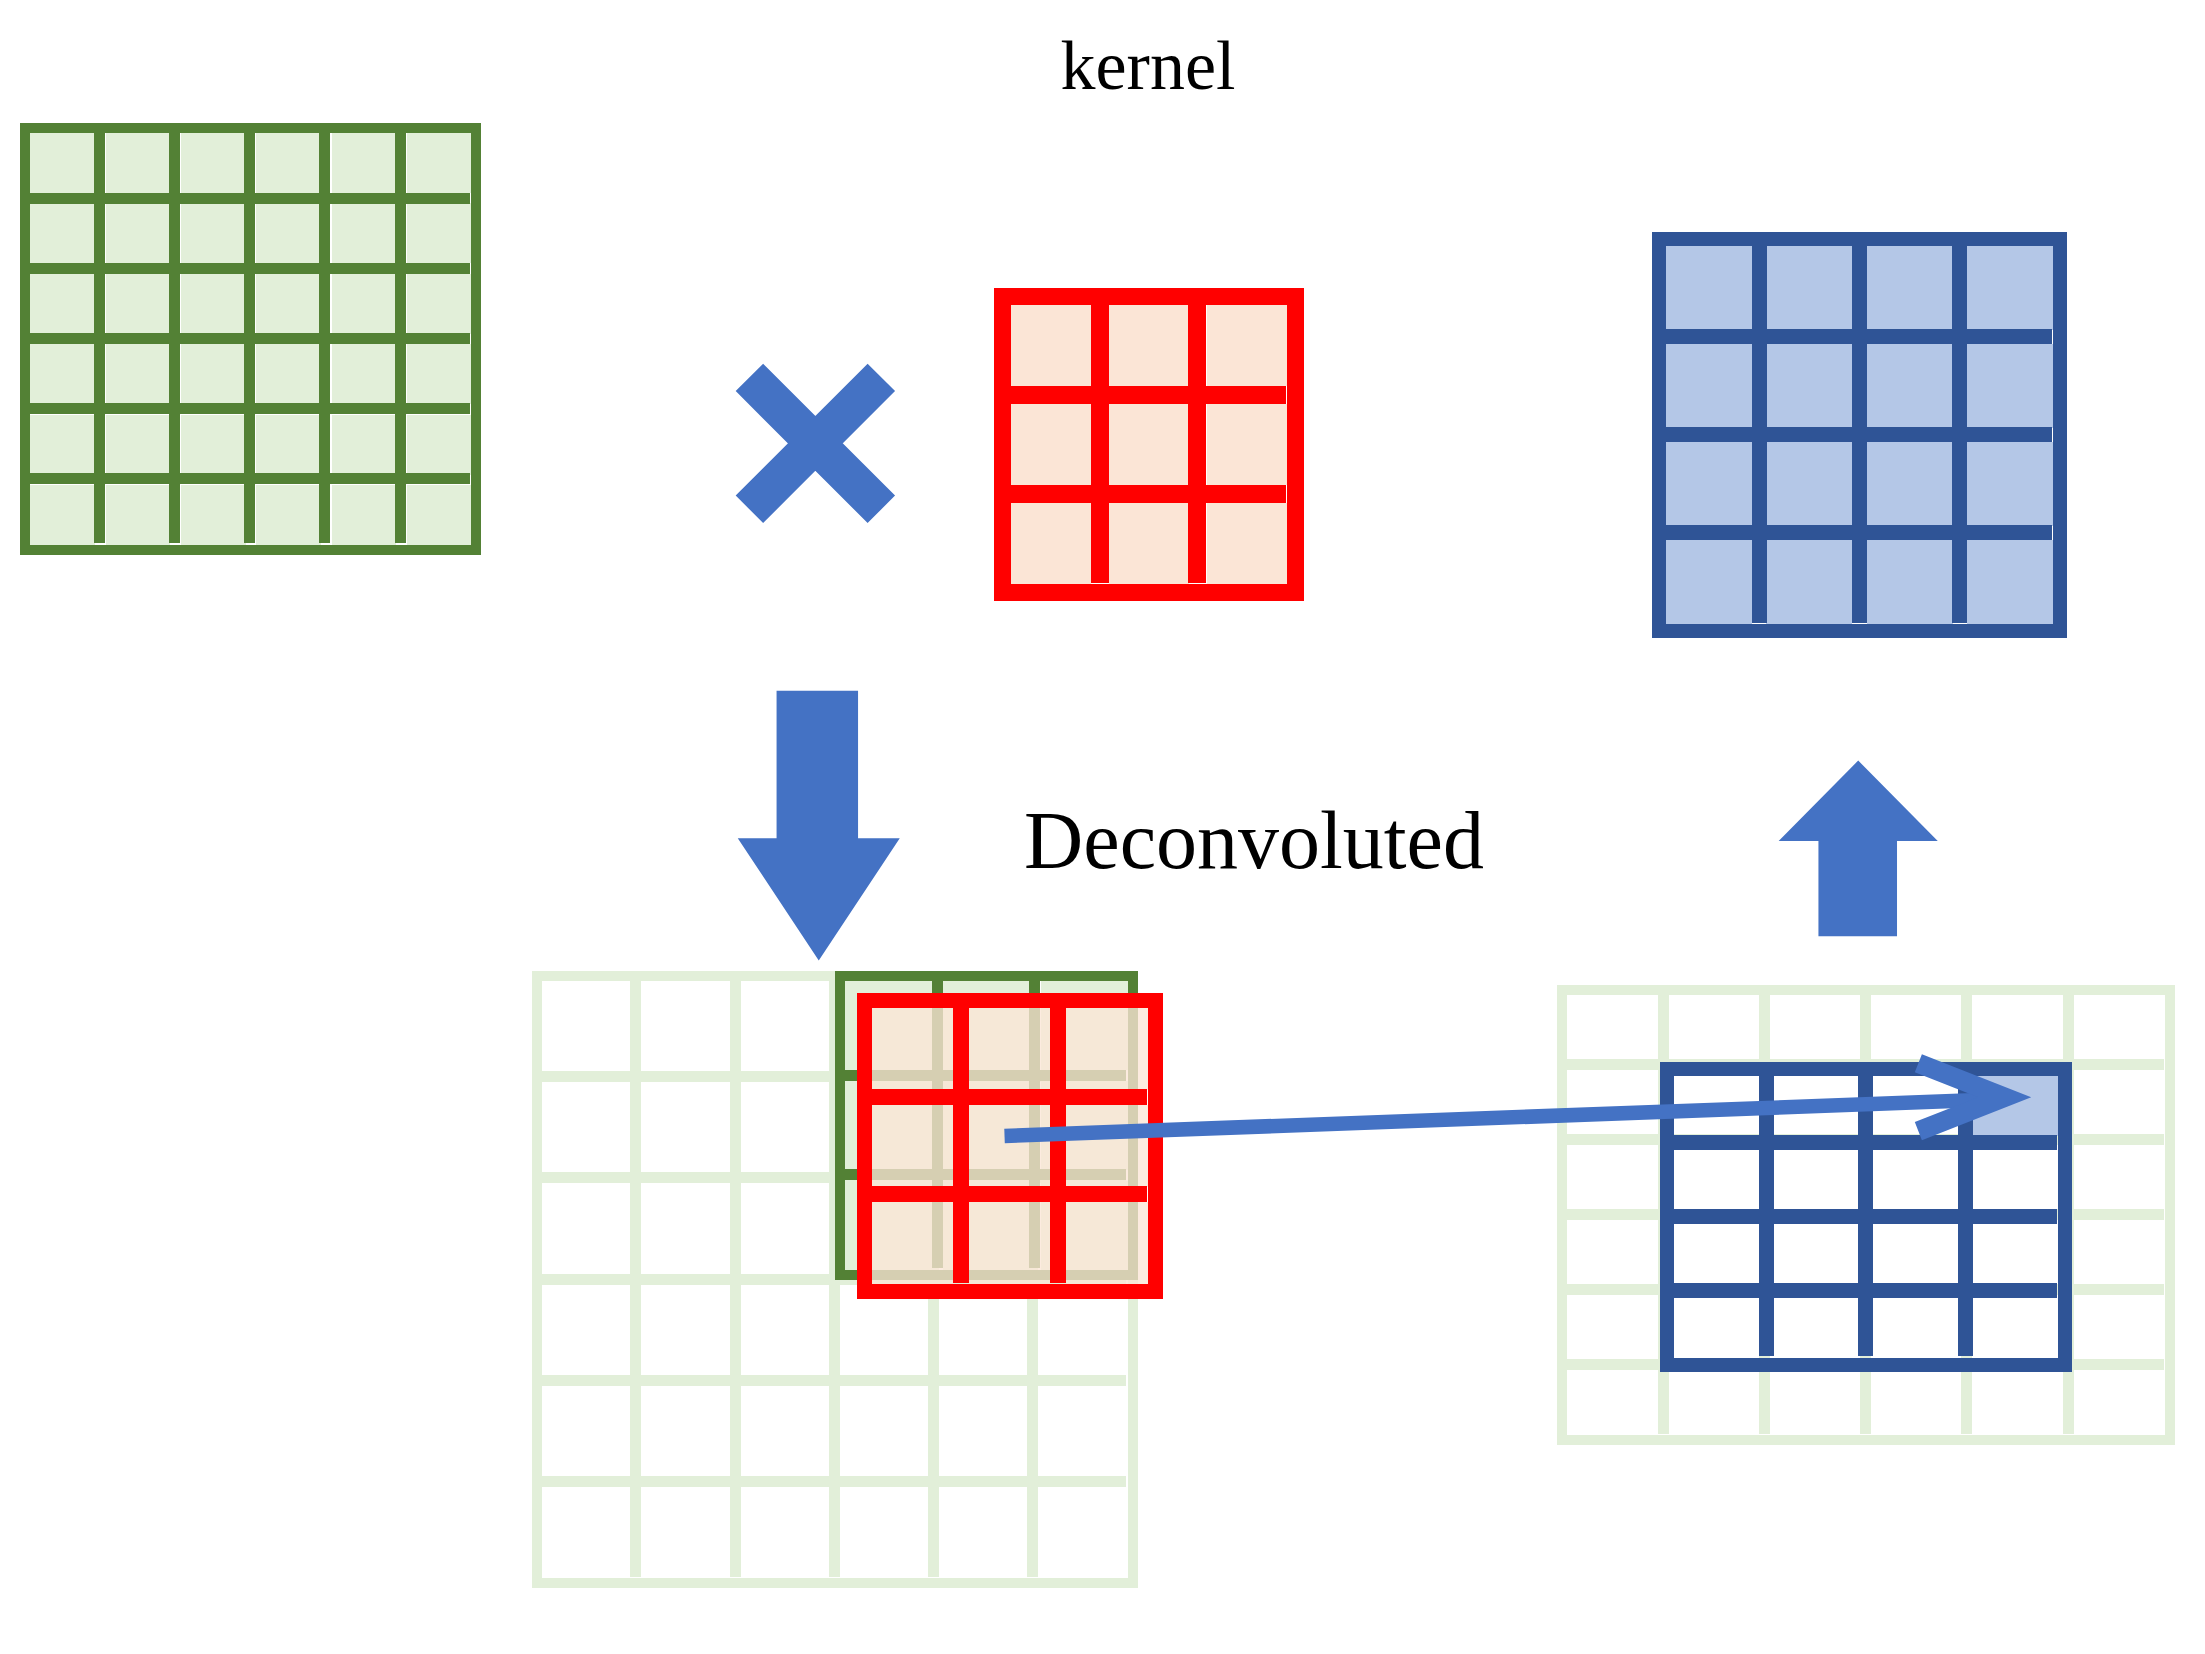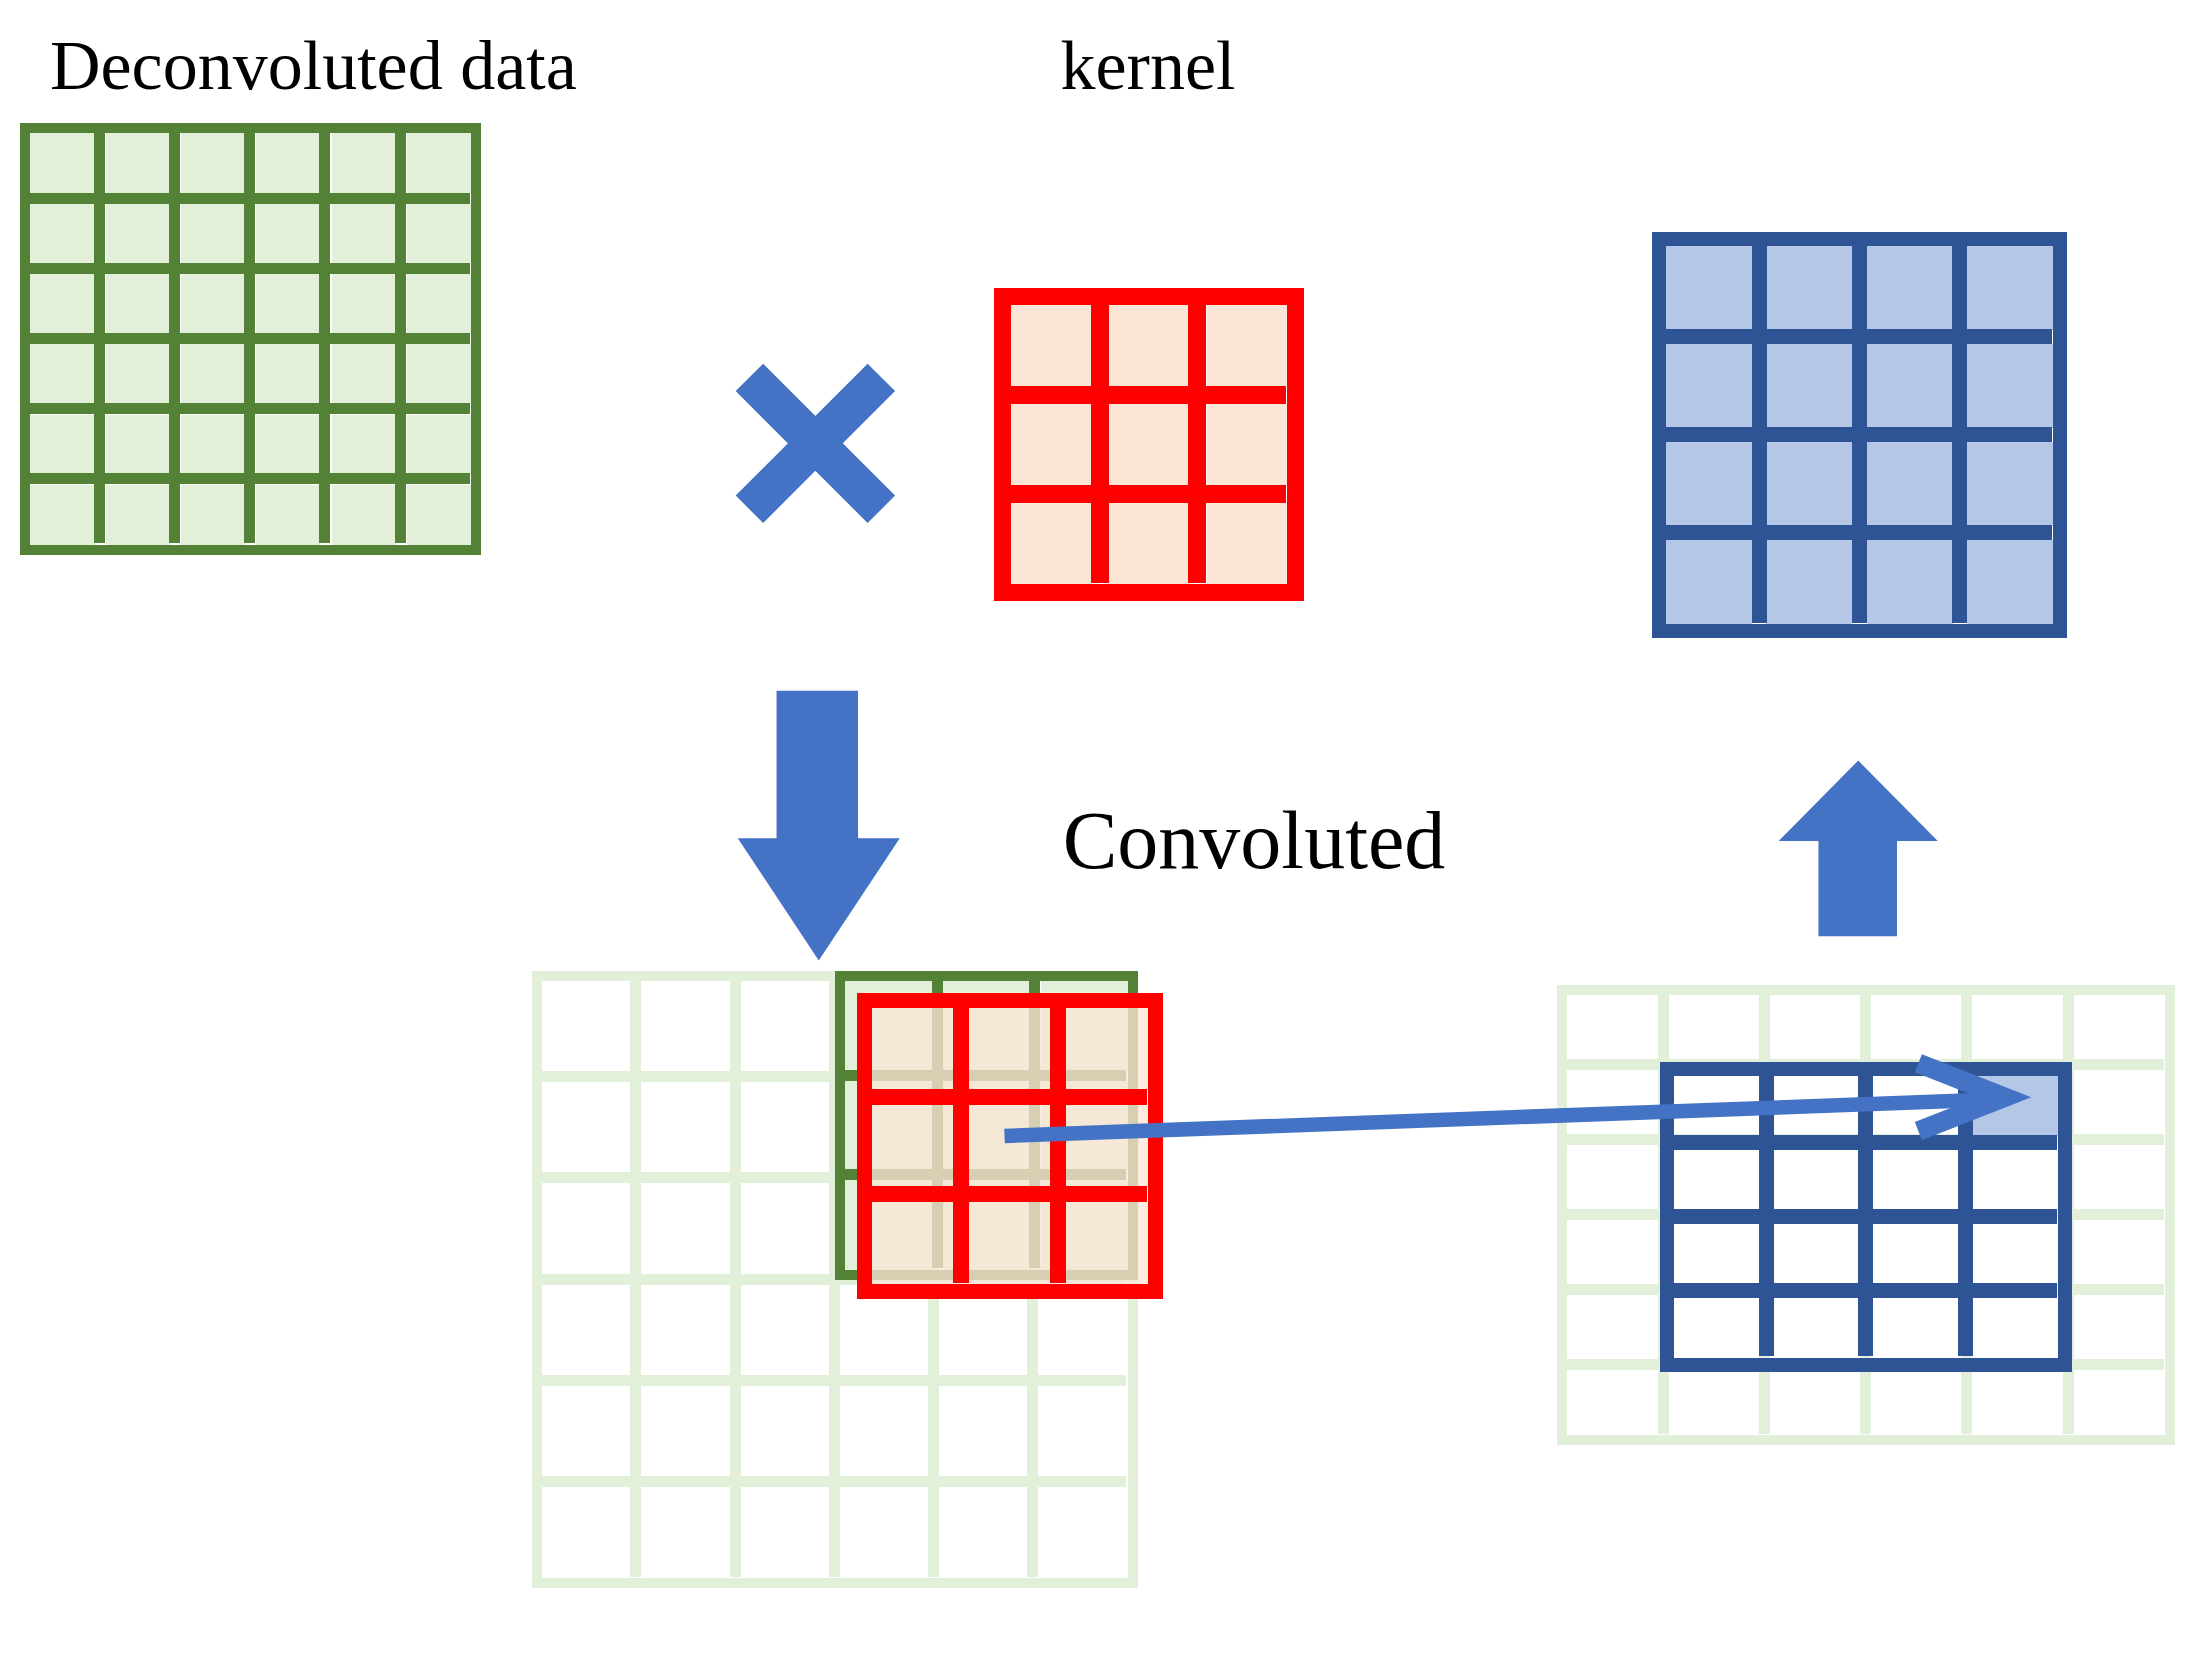--- a/index.html
+++ b/index.html
@@ -30,23 +30,22 @@
     width: 2206px; height: 1654px;
     z-index: 10;
     pointer-events: none;
   }
 </style>
 </head>
 <body>
 
 <div id="canvas">
 
-  <div class="label" id="label-deconvoluted">Deconvoluted data</div>
   <div class="label" id="label-kernel">kernel</div>
-  <div class="label" id="label-convolution">Convoluted</div>
+  <div class="label" id="label-convolution">Deconvoluted</div>
 
   <svg id="arrow-layer" xmlns="http://www.w3.org/2000/svg" viewBox="0 0 2273 1705" width="2206" height="1654">
 
     <path d="M772 389 L908 525 M908 389 L772 525" fill="none" stroke-width="40" stroke="#4472C4"></path>
 
     <polygon points="800,712 884,712 884,864 927,864 843.5,990 760,864 800,864" fill="#4472C4"></polygon>
 
     <polygon points="1915,784 1997,867 1955,867 1955,965 1874,965 1874,867 1833,867" fill="#4472C4"></polygon>
 
     <g fill="none" stroke="#4472C4">

